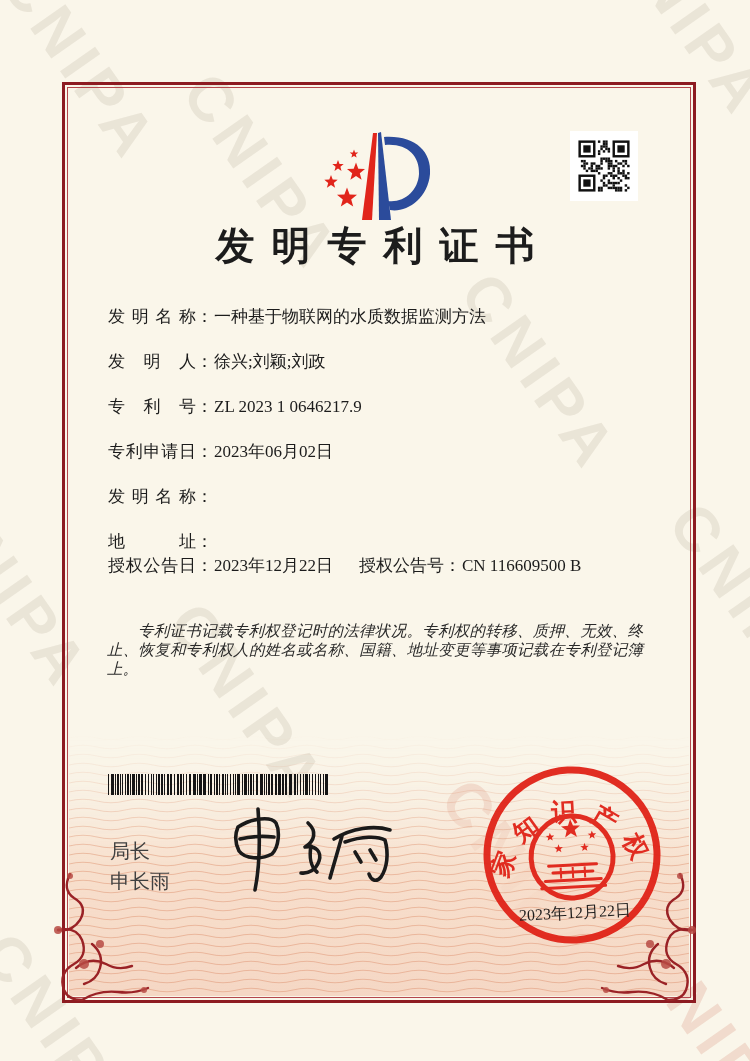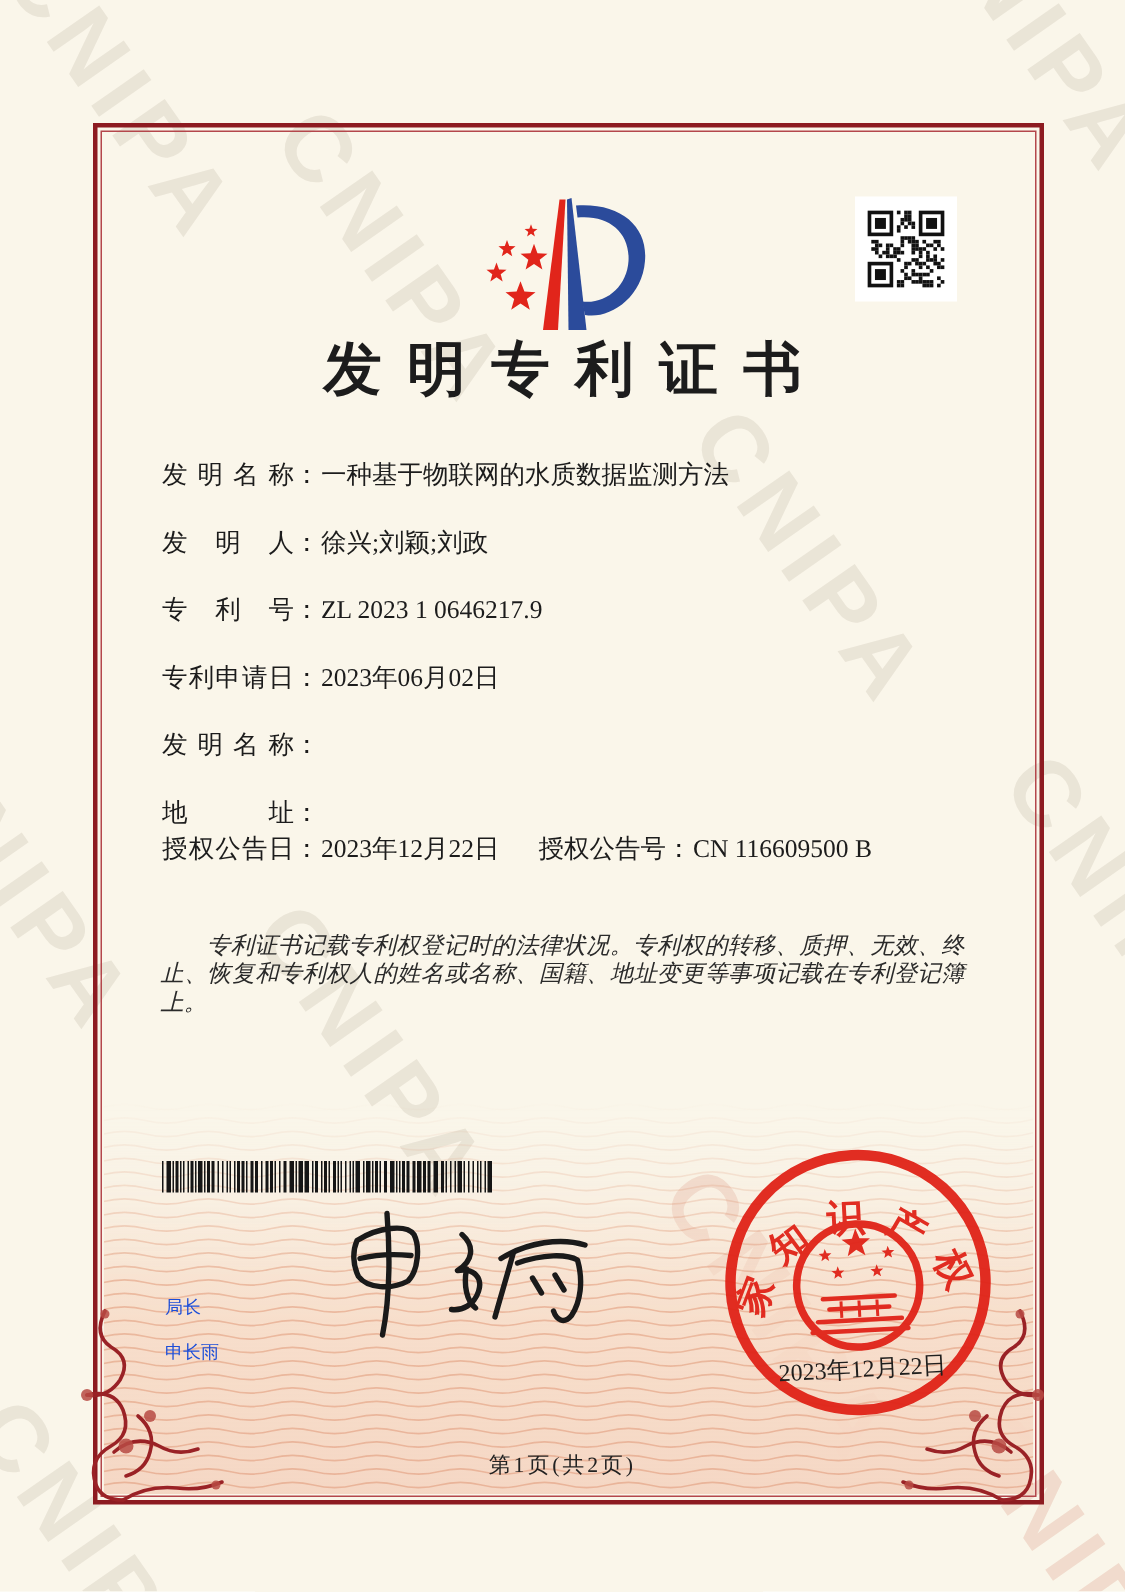--- a/index.html
+++ b/index.html
@@ -35,21 +35,21 @@
   .pair2{margin-left:26px;display:flex;}
 
   
   .paras{position:absolute;left:107px;top:621px;width:536px;font-size:15.5px;line-height:19px;font-style:italic;color:#2a2a2a;text-align:justify;}
   .paras p{margin:0 0 5px 0;text-indent:2em;}
 
   
   .barcode{position:absolute;left:108px;top:774px;width:224px;height:21px;display:flex;align-items:stretch;}
   .barcode i{display:block;background:#151515;}
 
-  .signer{position:absolute;left:110px;top:836px;font-family:"Liberation Sans","DejaVu Sans",sans-serif;font-size:12px;line-height:30px;color:#1d4ed8;margin-top:20px;}
+  .signer{position:absolute;left:110px;top:836px;font-family:"Liberation Sans","DejaVu Sans",sans-serif;font-size:20px;line-height:30px;color:#404040;}
   .signature{position:absolute;left:224px;top:797px;}
 
   .seal{position:absolute;left:480px;top:763px;width:184px;height:184px;transform:rotate(-3deg);opacity:.95;}
 
   .page-info{position:absolute;left:0;top:967px;width:750px;text-align:center;font-size:14.5px;letter-spacing:2px;color:#222;}
   .flourish{position:absolute;pointer-events:none;}
   .footer-note{position:absolute;left:284px;top:1002px;width:182px;height:34px;background:#fffefc;display:flex;align-items:center;justify-content:center;font-size:16.5px;font-style:italic;letter-spacing:3px;color:#1d1d1d;}
 </style>
 </head>
 <body>
@@ -449,15 +449,14 @@
       </g>
       <g stroke="#e02318" stroke-width="2">
         <path d="M80,104 V115"></path>
           <path d="M92,104 V115"></path>
           <path d="M104,104 V115"></path>
       </g>
     </g>
     <text x="92" y="155" text-anchor="middle" font-size="16" fill="#141414" font-family="'Liberation Serif',serif">2023年12月22日</text>
   </svg>
 
-  <div class="page-info">第1页(共2页)</div>
 
 </div>
 
 </body></html>

